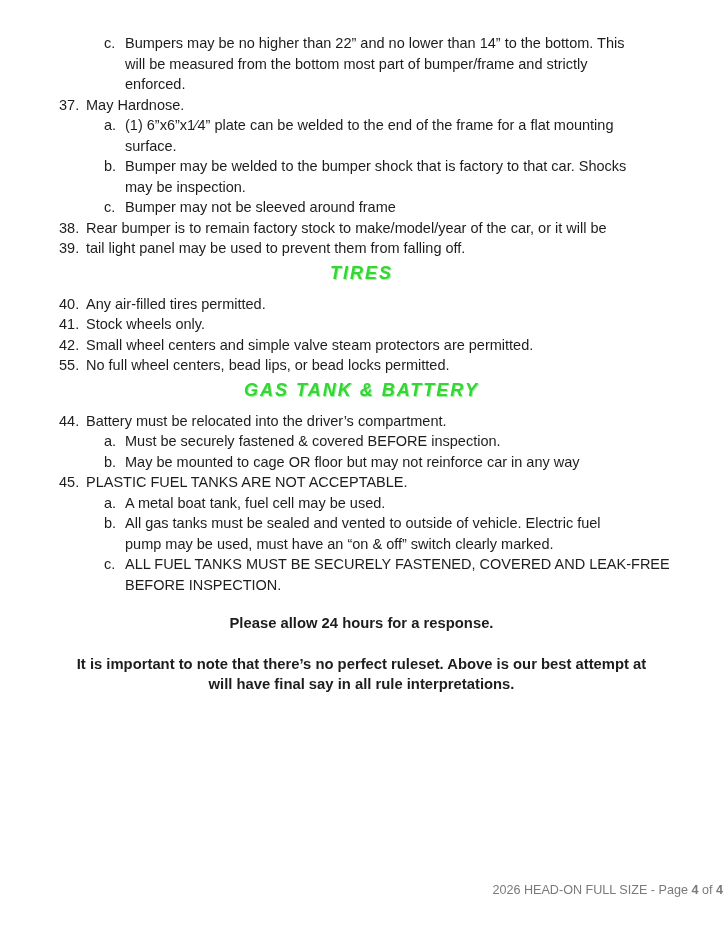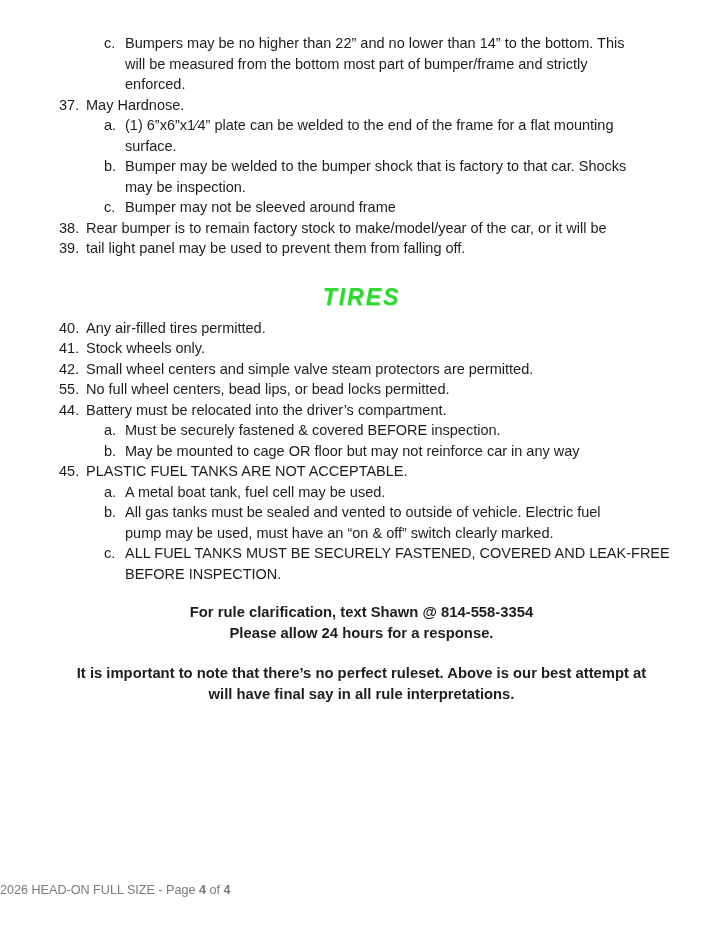--- a/index.html
+++ b/index.html
@@ -19,23 +19,23 @@
     font-size: 14.5px;
     line-height: 20.5px;
   }
   .lvl1 { margin-left: 59px; }
   .lvl1 > .mk { flex: 0 0 27px; width: 27px; }
   .lvl2 { margin-left: 104px; }
   .lvl2 > .mk { flex: 0 0 21px; width: 21px; }
   .tx { flex: 1 1 auto; min-width: 0; }
   .ln { display: block; white-space: pre; }
   .heading {
-    margin: 24px 0 7px 0;
+    margin: 0 0 7px 0;
     text-align: center;
-    font-size: 23px;
+    font-size: 18px;
     line-height: 28px;
     font-weight: bold;
     font-style: italic;
     letter-spacing: 2px;
     color: #33d633;
     text-shadow: 1px 1px 0 rgba(51, 214, 51, 0.45);
   }
   .centered-bold {
     text-align: center;
     font-weight: bold;
@@ -43,21 +43,21 @@
     line-height: 20.6px;
   }
   .contact { margin-top: 18px; }
   .disclaimer { margin-top: 20px; }
   .centered-bold .ln { white-space: pre; }
   .footer {
     position: absolute;
     left: 0;
     right: 0;
     top: 882px;
-    text-align: left;
+    text-align: right;
     font-size: 12.6px;
     line-height: 16px;
     color: #7a7a7a;
   }
   .footer .bold-num { font-weight: bold; }
 </style>
 </head>
 <body>
 
 <div class="page">
@@ -139,20 +139,21 @@
       </span>
     </div>
 
     <div class="li lvl1">
       <span class="mk">55.</span>
       <span class="tx">
         <span class="ln">No full wheel centers, bead lips, or bead locks permitted.</span>
       </span>
     </div>
 
+    <div class="heading">GAS TANK &amp; BATTERY</div>
 
     <div class="li lvl1">
       <span class="mk">44.</span>
       <span class="tx">
         <span class="ln">Battery must be relocated into the driver’s compartment.</span>
       </span>
     </div>
 
     <div class="li lvl2">
       <span class="mk">a.</span>
@@ -192,21 +193,20 @@
 
     <div class="li lvl2">
       <span class="mk">c.</span>
       <span class="tx">
         <span class="ln">ALL FUEL TANKS MUST BE SECURELY FASTENED, COVERED AND LEAK-FREE</span>
         <span class="ln">BEFORE INSPECTION.</span>
       </span>
     </div>
 
     <div class="centered-bold contact">
-      <span class="ln">For rule clarification, text Shawn @ 814-558-3354</span>
       <span class="ln">Please allow 24 hours for a response.</span>
     </div>
 
     <div class="centered-bold disclaimer">
       <span class="ln">It is important to note that there’s no perfect ruleset. Above is our best attempt at</span>
       <span class="ln">will have final say in all rule interpretations.</span>
     </div>
 
   </div>
 

